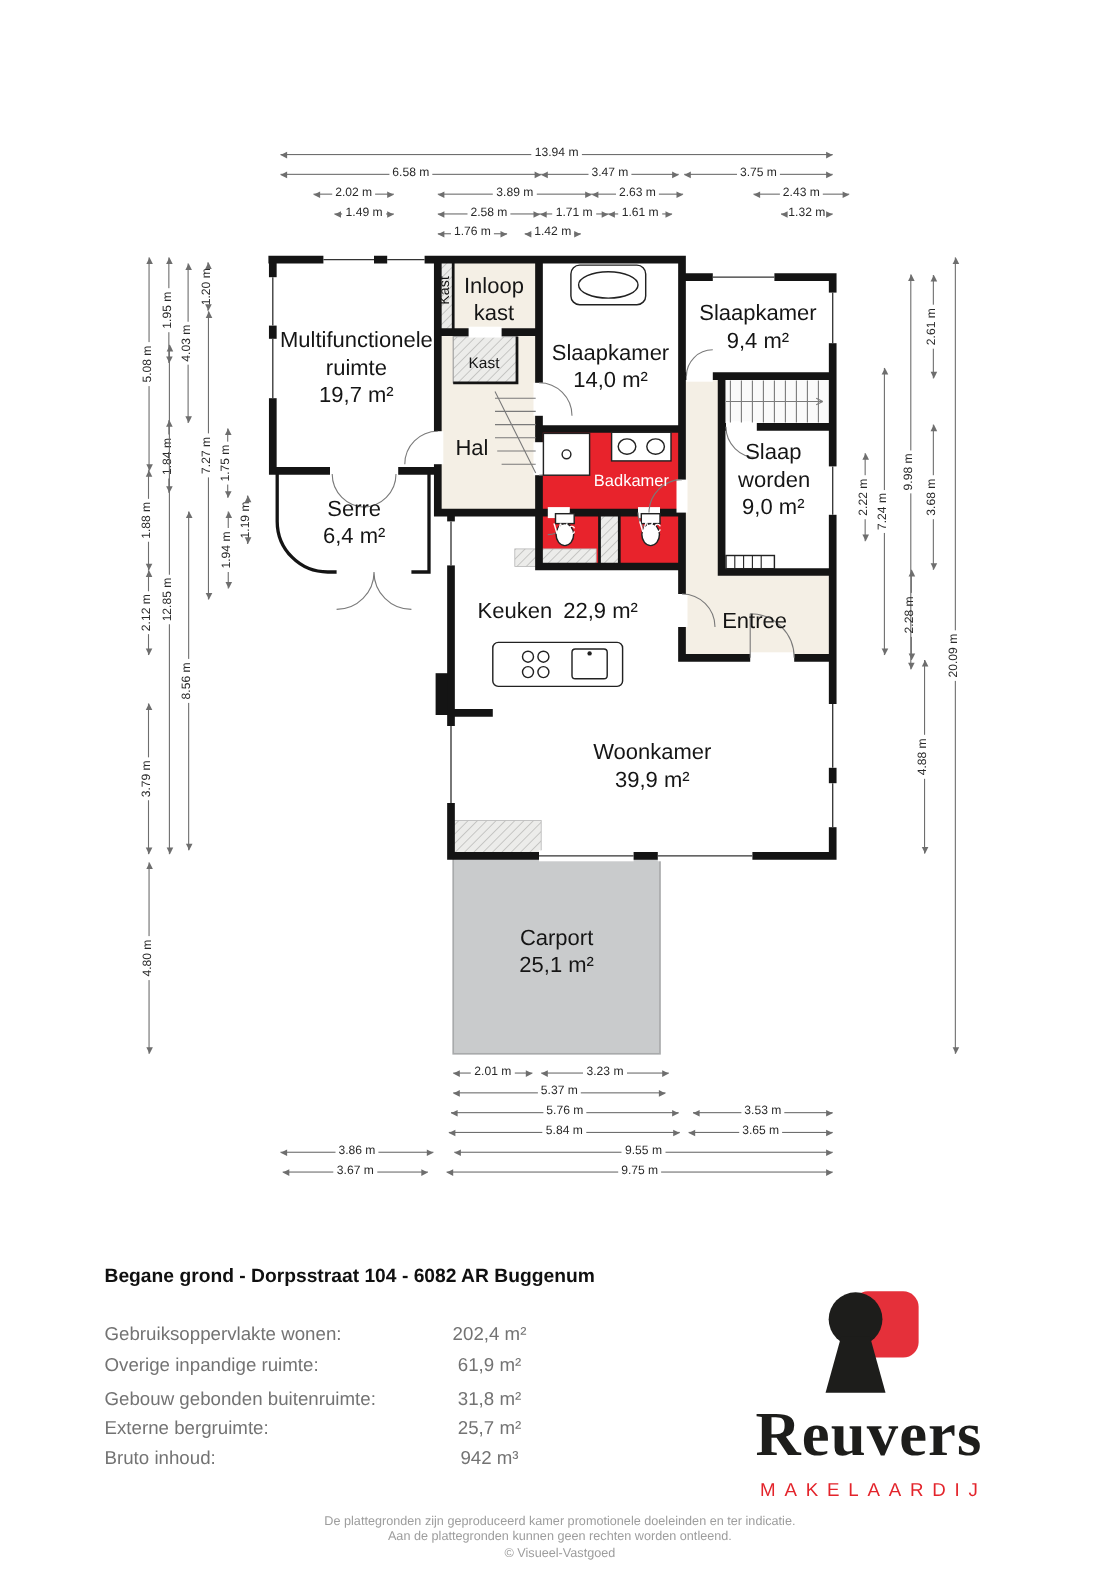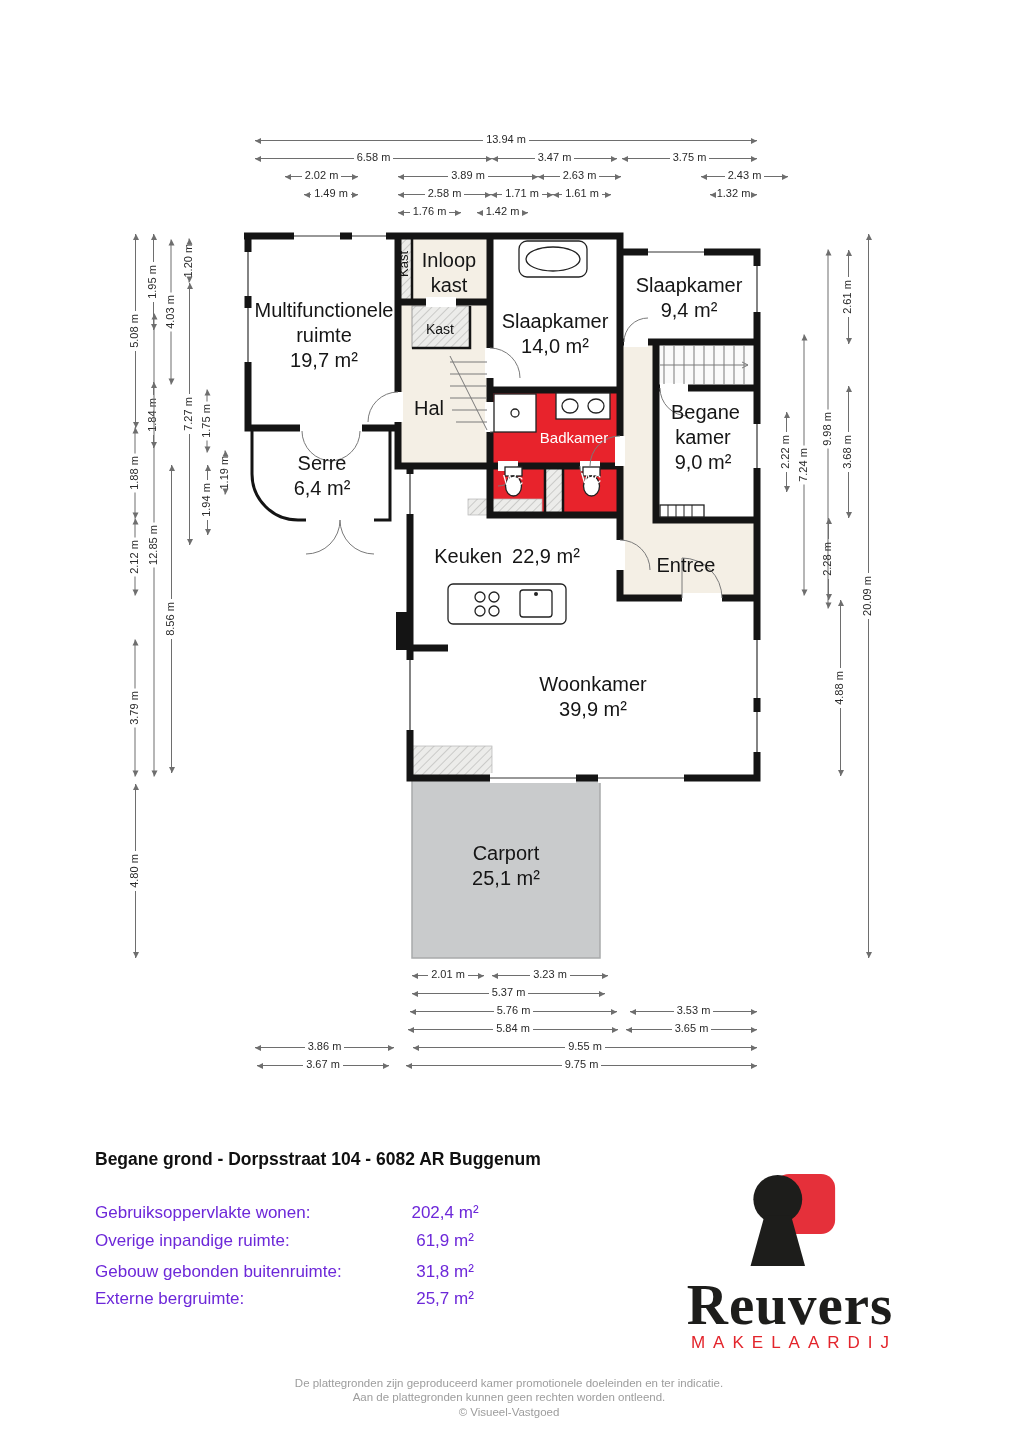--- a/index.html
+++ b/index.html
@@ -24,29 +24,29 @@
   .dim{position:absolute;height:16px;display:flex;align-items:center;font-size:11px;color:#2a2a2a}
   .dim .ln{flex:1;height:0;border-top:1px solid #6e6e6e;position:relative;min-width:2px}
   .dim .ln::before{content:"";position:absolute;top:-3px;width:0;height:0;border-top:3px solid transparent;border-bottom:3px solid transparent}
   .dim .ln.l::before{left:0;border-right:6px solid #6e6e6e}
   .dim .ln.r::before{right:0;border-left:6px solid #6e6e6e}
   .dim .t{padding:0 3px;white-space:nowrap;transform:translateY(-1px)}
   .dim.v{transform:rotate(-90deg)}
 
   
   .info-title{position:absolute;left:95px;top:1149px;font-size:17.5px;font-weight:bold;color:#101010}
-  .irow{position:absolute;left:95px;font-size:17px;color:#6d28d9;width:430px;height:22px}
+  .irow{position:absolute;left:95px;font-size:17px;color:#737373;width:430px;height:22px}
   .irow .lbl{position:absolute;left:0;top:0}
   .irow .val{position:absolute;left:285px;top:0;width:130px;text-align:center}
 
   
   .logo{position:absolute;left:640px;top:1172px;width:300px;text-align:center}
   .logo-icon{display:block;margin:0 auto}
   .logo-brand{font-family:"Liberation Serif",serif;font-weight:bold;font-size:57px;color:#1d1d1b;line-height:1;margin-top:8px;letter-spacing:1px}
-  .logo-sub{font-size:17px;letter-spacing:8px;padding-left:8px;color:#e3242b;font-weight:normal}
+  .logo-sub{font-size:17px;letter-spacing:8px;padding-left:8px;color:#e3242b;margin-top:12px;font-weight:normal}
 
   
   .footer{position:absolute;left:0;right:0;top:1376px;text-align:center;font-size:11.5px;color:#9d9d9d;line-height:1.25}
 </style>
 </head>
 <body>
 
 <div class="page">
 
   <svg class="plan-svg" width="1018" height="1440" viewBox="0 0 1018 1440">
@@ -185,21 +185,21 @@
     </div>
   <div class="rlabel" style="left:555px;top:334px;width:110px">
       <span class="nm">Slaapkamer</span>
       <span class="ar">14,0 m²</span>
     </div>
   <div class="rlabel" style="left:689px;top:298px;width:110px">
       <span class="nm">Slaapkamer</span>
       <span class="ar">9,4 m²</span>
     </div>
   <div class="rlabel" style="left:703px;top:437px;width:64px">
-      <span class="nm">Begane kamer</span>
+      <span class="nm">Slaap worden</span>
       <span class="ar">9,0 m²</span>
     </div>
   <div class="rlabel nowrap" style="left:429px;top:408px">
       <span class="nm">Hal</span>
     </div>
   <div class="rlabel white f15 nowrap" style="left:574px;top:438px">
       <span class="nm">Badkamer</span>
     </div>
   <div class="rlabel white f14" style="left:513px;top:481px">
       <span class="nm">Wc</span>
@@ -252,21 +252,21 @@
   <div class="dim" style="left:398px;top:168px;width:140px">
       <span class="ln l"></span>
       <span class="t">3.89 m</span>
       <span class="ln r"></span>
     </div>
   <div class="dim" style="left:538px;top:168px;width:83px">
       <span class="ln l"></span>
       <span class="t">2.63 m</span>
       <span class="ln r"></span>
     </div>
-  <div class="dim" style="left:701px;top:168px;width:87px">
+  <div class="dim" style="left:685px;top:168px;width:87px">
       <span class="ln l"></span>
       <span class="t">2.43 m</span>
       <span class="ln r"></span>
     </div>
   <div class="dim" style="left:304px;top:186px;width:54px">
       <span class="ln l"></span>
       <span class="t">1.49 m</span>
       <span class="ln r"></span>
     </div>
   <div class="dim" style="left:398px;top:186px;width:93px">
@@ -483,20 +483,24 @@
       <span class="lbl">Overige inpandige ruimte:</span>
       <span class="val">61,9 m²</span>
     </div>
   <div class="irow" style="top:1262px">
       <span class="lbl">Gebouw gebonden buitenruimte:</span>
       <span class="val">31,8 m²</span>
     </div>
   <div class="irow" style="top:1289px">
       <span class="lbl">Externe bergruimte:</span>
       <span class="val">25,7 m²</span>
+    </div>
+  <div class="irow" style="top:1316px">
+      <span class="lbl">Bruto inhoud:</span>
+      <span class="val">942 m³</span>
     </div>
 
   <div class="logo">
     <svg class="logo-icon" width="94" height="96" viewBox="0 0 100 102">
       <rect x="34" y="2" width="64" height="64" rx="15" fill="#e5303a"></rect>
       <circle cx="37" cy="29" r="26" fill="#1d1d1b"></circle>
       <path d="M23,46 L8,100 H66 L51,46 Z" fill="#1d1d1b"></path>
     </svg>
     <div class="logo-brand">Reuvers</div>
     <div class="logo-sub">MAKELAARDIJ</div>

